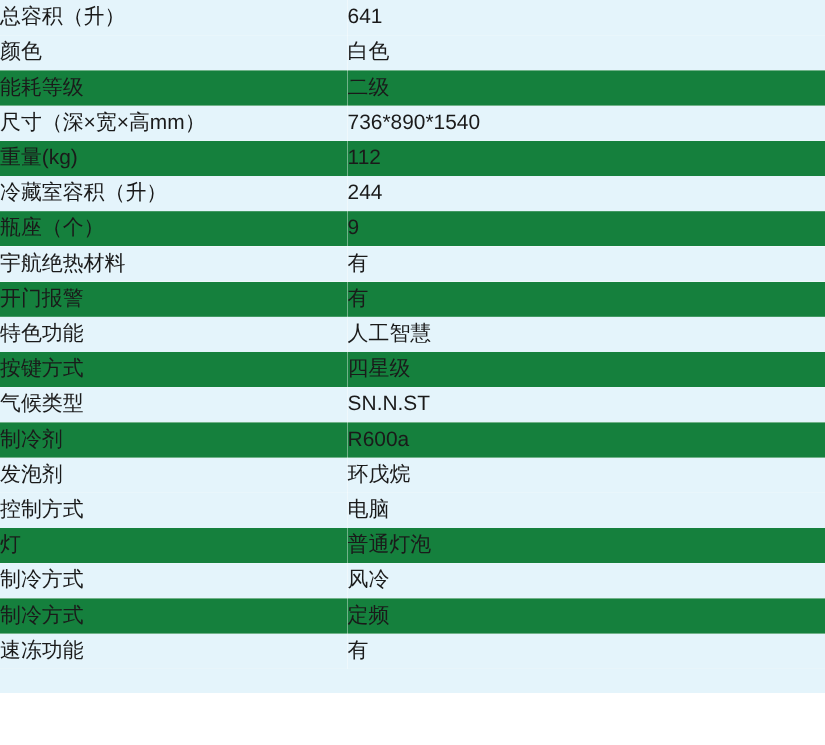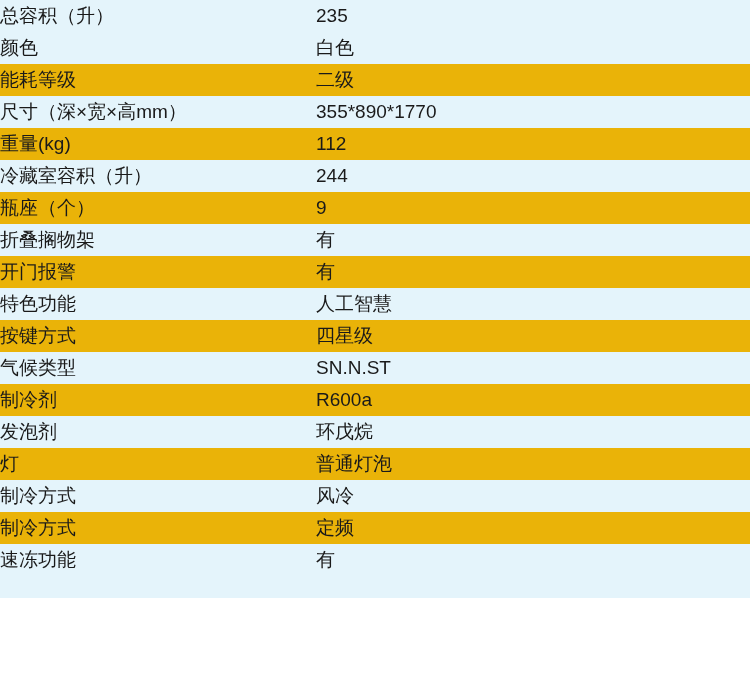--- a/index.html
+++ b/index.html
@@ -40,68 +40,68 @@
     width: 434px;
     padding-left: 2px;
     box-sizing: border-box;
   }
   .row-alt .col-label,
   .row-alt .col-value {
     background: #e4f4fb;
   }
   .row-plain .col-label,
   .row-plain .col-value {
-    background: #eab308;
+    background: #15803d;
   }
   .first-row td {
     height: 14px;
     line-height: 14px;
   }
   .bottom-band {
     width: 750px;
     height: 22px;
     background: #e4f4fb;
   }
 </style>
 </head>
 <body>
 
 <table class="spec-table">
   <tbody>
 
   <tr class="row-alt first-row">
         <td class="col-label">总容积（升）</td>
-        <td class="col-value">235</td>
+        <td class="col-value">641</td>
       </tr>
       <tr class="row-alt">
         <td class="col-label">颜色</td>
         <td class="col-value">白色</td>
       </tr>
       <tr class="row-plain">
         <td class="col-label">能耗等级</td>
         <td class="col-value">二级</td>
       </tr>
       <tr class="row-alt">
         <td class="col-label">尺寸（深×宽×高mm）</td>
-        <td class="col-value">355*890*1770</td>
+        <td class="col-value">736*890*1540</td>
       </tr>
       <tr class="row-plain">
         <td class="col-label">重量(kg)</td>
         <td class="col-value">112</td>
       </tr>
       <tr class="row-alt">
         <td class="col-label">冷藏室容积（升）</td>
         <td class="col-value">244</td>
       </tr>
       <tr class="row-plain">
         <td class="col-label">瓶座（个）</td>
         <td class="col-value">9</td>
       </tr>
       <tr class="row-alt">
-        <td class="col-label">折叠搁物架</td>
+        <td class="col-label">宇航绝热材料</td>
         <td class="col-value">有</td>
       </tr>
       <tr class="row-plain">
         <td class="col-label">开门报警</td>
         <td class="col-value">有</td>
       </tr>
       <tr class="row-alt">
         <td class="col-label">特色功能</td>
         <td class="col-value">人工智慧</td>
       </tr>
@@ -114,20 +114,24 @@
         <td class="col-value">SN.N.ST</td>
       </tr>
       <tr class="row-plain">
         <td class="col-label">制冷剂</td>
         <td class="col-value">R600a</td>
       </tr>
       <tr class="row-alt">
         <td class="col-label">发泡剂</td>
         <td class="col-value">环戊烷</td>
       </tr>
+      <tr class="row-alt">
+        <td class="col-label">控制方式</td>
+        <td class="col-value">电脑</td>
+      </tr>
       <tr class="row-plain">
         <td class="col-label">灯</td>
         <td class="col-value">普通灯泡</td>
       </tr>
       <tr class="row-alt">
         <td class="col-label">制冷方式</td>
         <td class="col-value">风冷</td>
       </tr>
       <tr class="row-plain">
         <td class="col-label">制冷方式</td>

